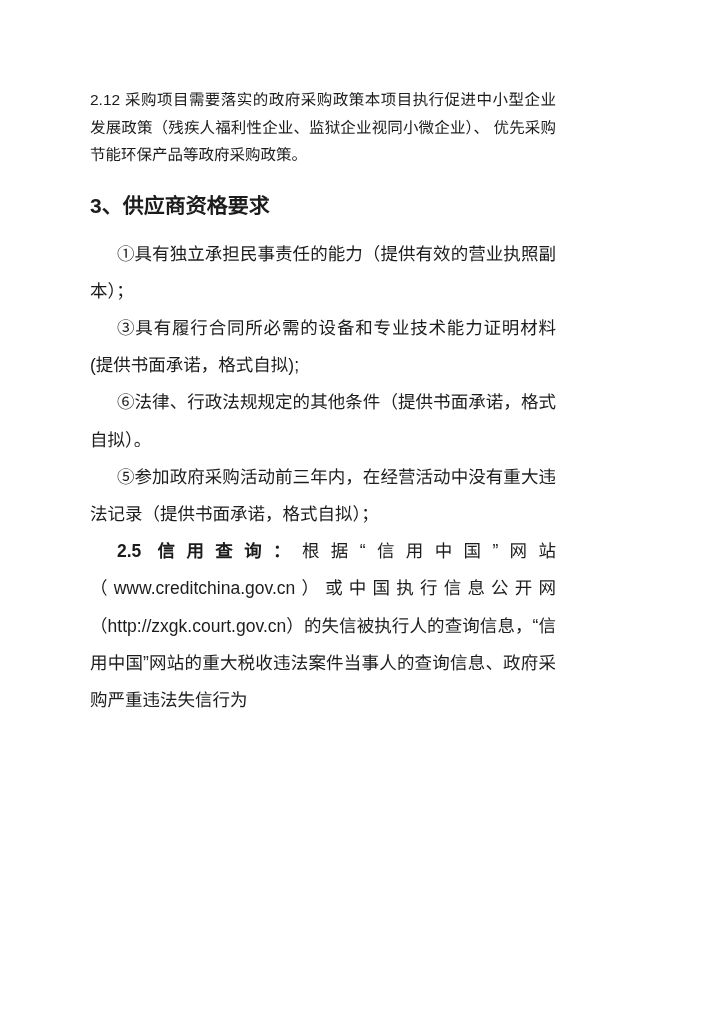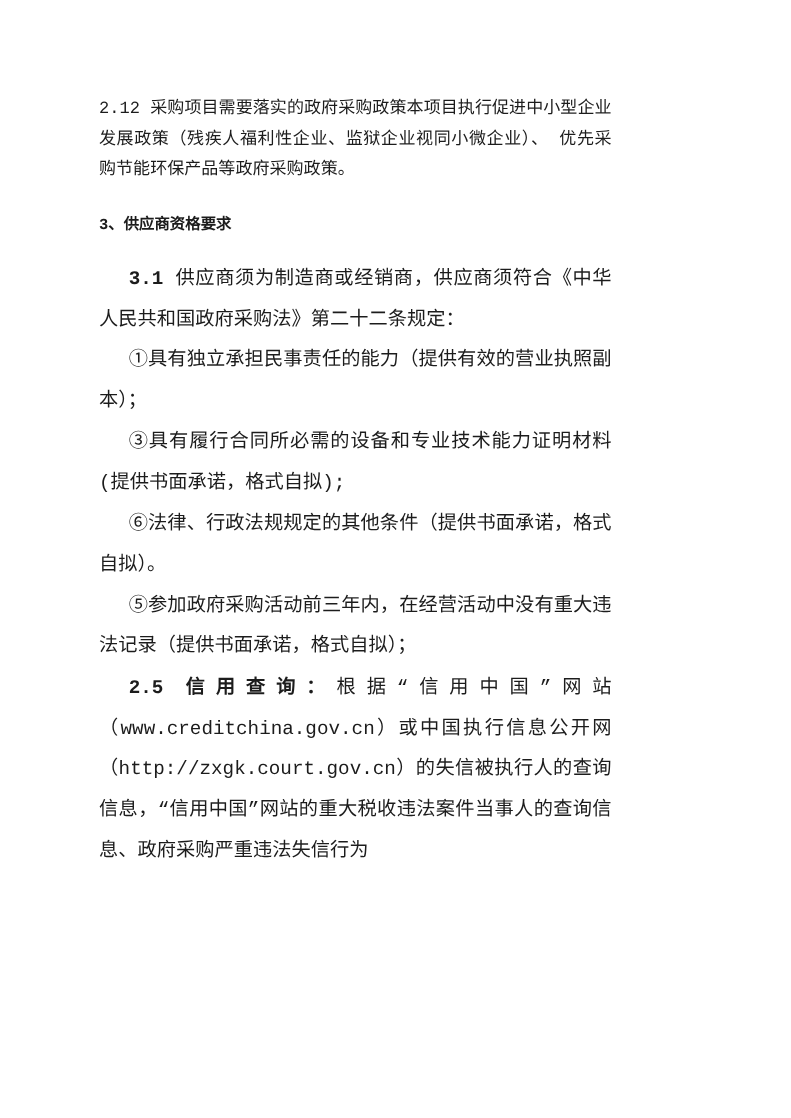--- a/index.html
+++ b/index.html
@@ -8,31 +8,31 @@
     background: #ffffff;
   }
   .page {
     position: relative;
     width: 612px;
     height: 1016px;
     box-sizing: border-box;
     background: #ffffff;
     padding: 86px 56px 0 90px;
     overflow: hidden;
-    font-family: Liberation Mono, monospace;
+    font-family: Liberation Sans, sans-serif;
     color: #1c1c1c;
   }
   p { margin: 0; }
   .intro-para {
     font-size: 15.5px;
     line-height: 27.5px;
     text-align: justify;
   }
   .section-heading {
-    font-size: 14px;
+    font-size: 21px;
     line-height: 37px;
     font-weight: bold;
     margin: 18px 0 12px 0;
   }
   .clause {
     font-size: 17.5px;
     line-height: 37.2px;
     text-align: justify;
     text-indent: 27px;
   }
@@ -42,21 +42,20 @@
 </style>
 </head>
 <body>
 
 <div class="page">
 
   <p class="intro-para">2.12 采购项目需要落实的政府采购政策本项目执行促进中小型企业发展政策（残疾人福利性企业、监狱企业视同小微企业）、 优先采购节能环保产品等政府采购政策。</p>
 
   <p class="section-heading">3、供应商资格要求</p>
 
-  <p class="clause"><span class="lead">3.1</span><span> 供应商须为制造商或经销商，供应商须符合《中华人民共和国政府采购法》第二十二条规定：</span></p>
 
   <p class="clause"><span class="lead"></span><span>①具有独立承担民事责任的能力（提供有效的营业执照副本）；</span></p>
 
 
   <p class="clause"><span class="lead"></span><span>③具有履行合同所必需的设备和专业技术能力证明材料(提供书面承诺，格式自拟);</span></p>
 
 
   <p class="clause"><span class="lead"></span><span>⑥法律、行政法规规定的其他条件（提供书面承诺，格式自拟）。</span></p>
 
   <p class="clause"><span class="lead"></span><span>⑤参加政府采购活动前三年内，在经营活动中没有重大违法记录（提供书面承诺，格式自拟）；</span></p>

